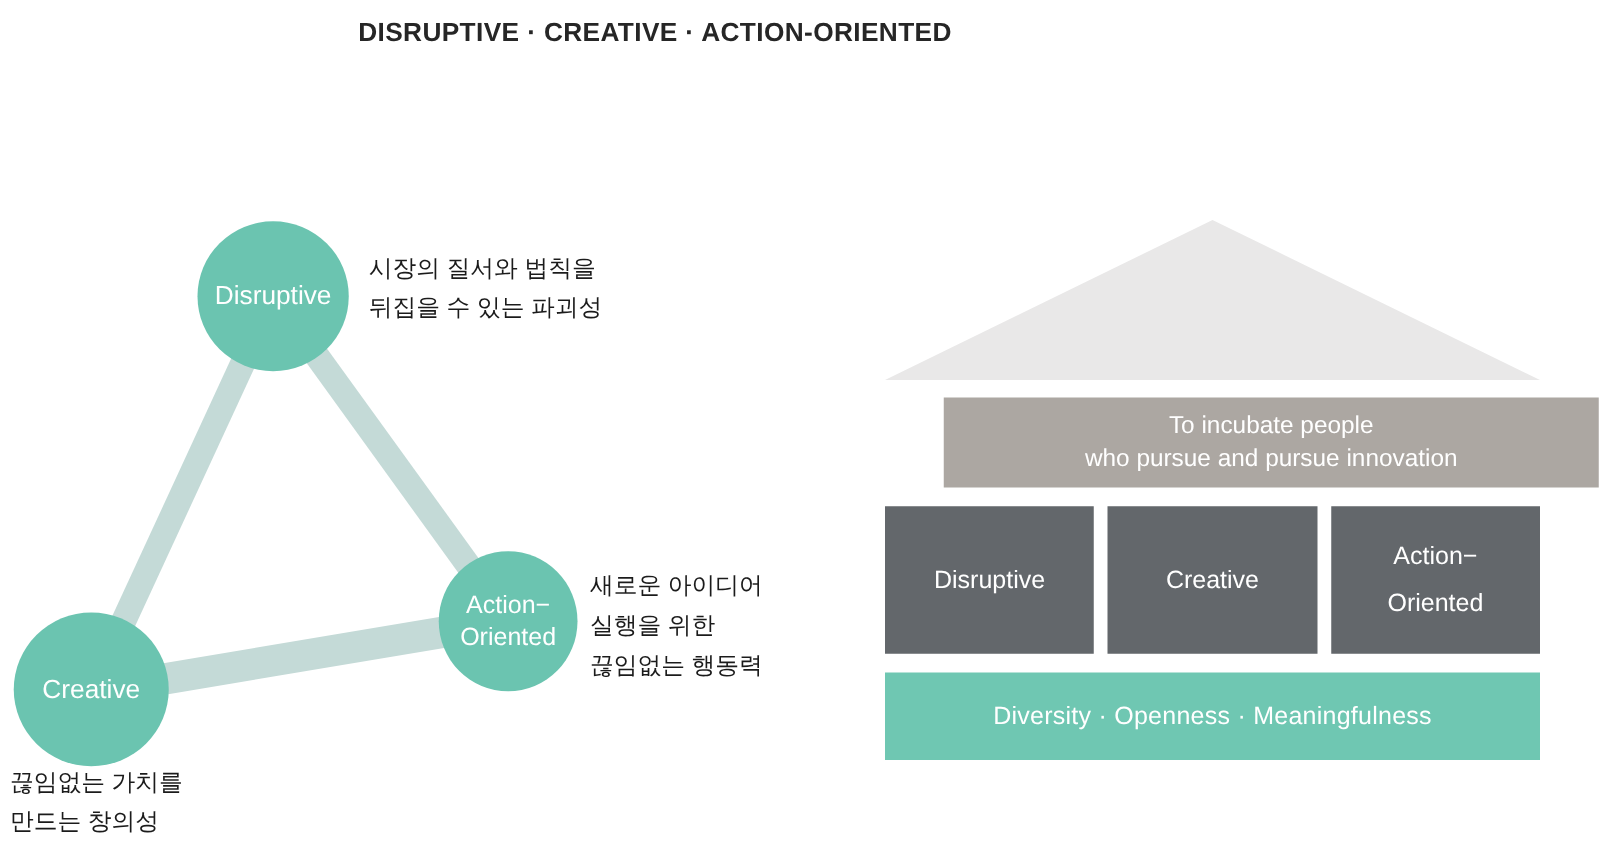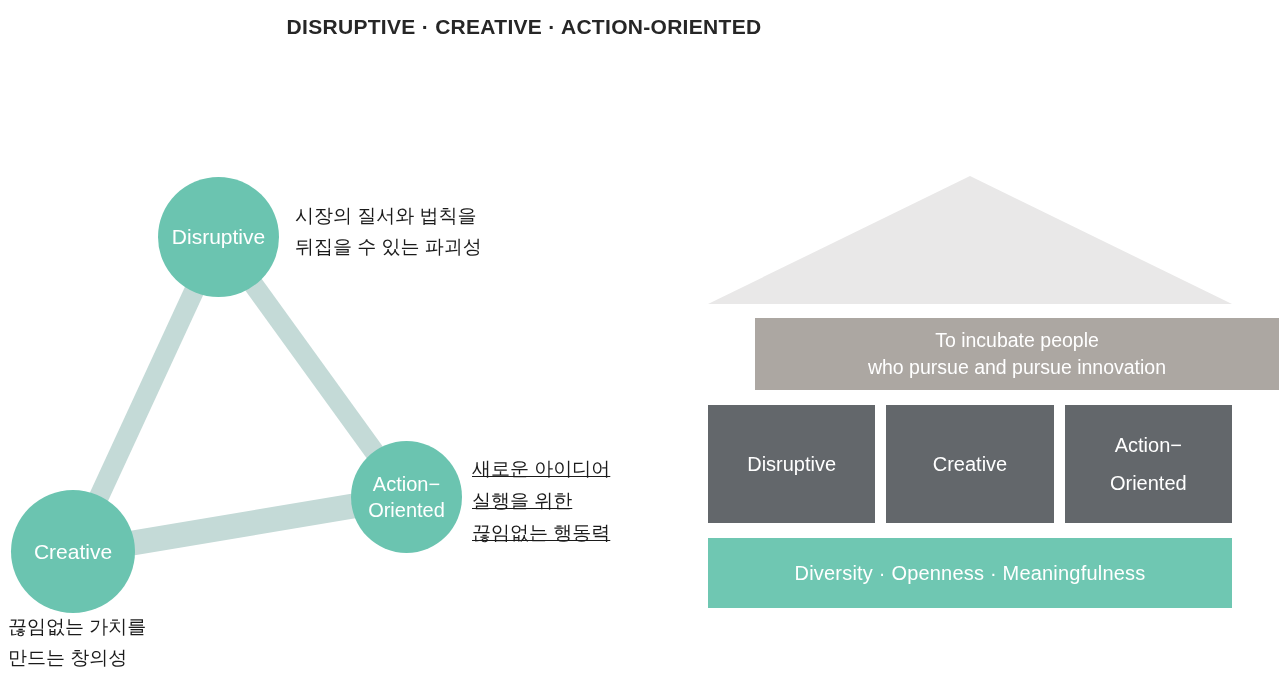--- a/index.html
+++ b/index.html
@@ -43,21 +43,21 @@
   .node-disruptive { left: 158px; top: 177px; width: 121px; height: 120px; }
   .node-creative   { left: 11px;  top: 490px; width: 124px; height: 123px; }
   .node-action     { left: 351px; top: 441px; width: 111px; height: 112px; font-size: 20px; }
   .node-action .node-label { font-size: 20px; }
 
   .annotation {
     position: absolute; z-index: 2; color: var(--note-text);
     font-size: 19px; line-height: 31px; white-space: nowrap;
   }
   .ann-disruptive { left: 295px; top: 200px; }
-  .ann-action     { left: 472px; top: 453px; line-height: 32px; text-decoration: underline; }
+  .ann-action     { left: 472px; top: 453px; line-height: 32px; }
   .ann-creative   { left: 8px;   top: 611px; }
 
   
   .house { position: absolute; left: 708px; top: 176px; width: 524px; height: 436px; z-index: 1; }
 
   .roof {
     position: absolute; left: 0; top: 0; width: 524px; height: 128px;
     background: var(--roof);
     clip-path: polygon(50% 0, 100% 100%, 0 100%);
     display: flex; flex-direction: column; justify-content: flex-end; align-items: center;

